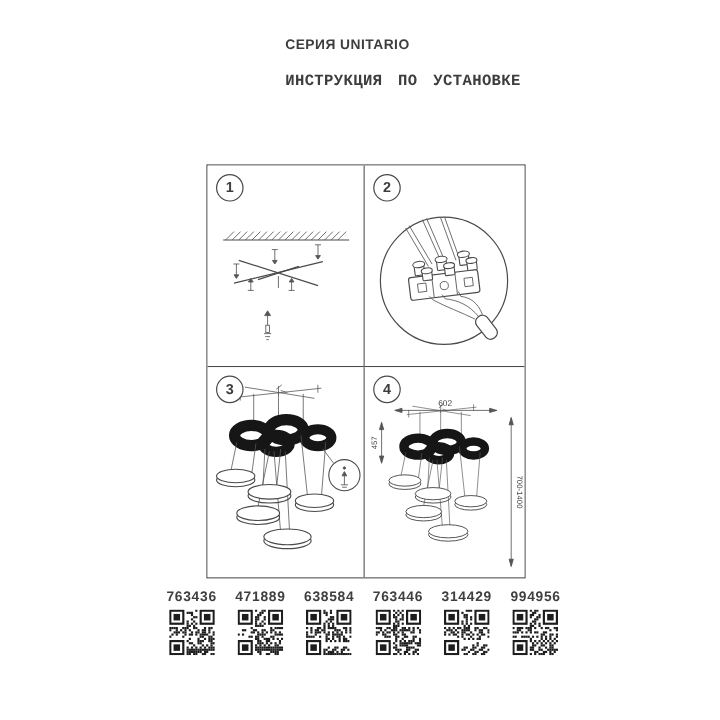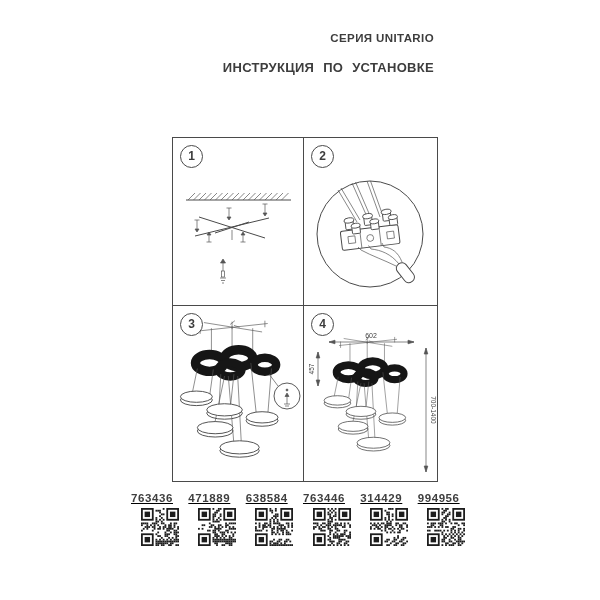--- a/index.html
+++ b/index.html
@@ -1,38 +1,38 @@
 <!DOCTYPE html>
 <html><head>
 <meta charset="utf-8">
 <style>
   html,body{margin:0;padding:0;}
   body{width:600px;height:600px;background:#ffffff;font-family:"Liberation Sans",sans-serif;position:relative;overflow:hidden;}
   .page{position:absolute;inset:0;background:#fff;}
 
   
-  .hdr{position:absolute;top:30px;right:166px;text-align:right;color:#3d3d3d;}
+  .hdr{position:absolute;top:30px;right:166px;text-align:left;color:#3d3d3d;}
   .hdr-small{font-size:11.5px;font-weight:bold;line-height:16px;letter-spacing:.4px;}
   .hdr-title{margin-top:14px;font-size:13px;font-weight:bold;line-height:16px;letter-spacing:.3px;}
-  .hdr-title .l1{word-spacing:5px;}
+  .hdr-title .l1{word-spacing:5px;font-family:Liberation Mono, monospace;}
 
   
   .grid{position:absolute;left:172px;top:137px;width:264px;height:343px;border:1px solid #4a4a4a;background:#fff;}
   .cell{position:absolute;background:#fff;}
   .cell svg{position:absolute;left:0;top:0;}
   #cell1{left:0;top:0;width:130px;height:167px;border-right:1px solid #4a4a4a;border-bottom:1px solid #4a4a4a;}
   #cell2{left:131px;top:0;width:133px;height:167px;border-bottom:1px solid #4a4a4a;}
   #cell3{left:0;top:168px;width:130px;height:175px;border-right:1px solid #4a4a4a;}
   #cell4{left:131px;top:168px;width:133px;height:175px;}
   .stepnum{position:absolute;left:7px;top:7px;width:21px;height:21px;border:1.2px solid #4a4a4a;border-radius:50%;
            font-size:12px;font-weight:bold;color:#3d3d3d;text-align:center;line-height:20px;background:#fff;z-index:2;}
 
   
   .articles{position:absolute;left:131px;top:492px;width:344px;display:flex;}
-  .art-col{flex:1;text-align:left;text-decoration:underline;}
+  .art-col{flex:1;text-align:center;}
   .art-code{font-size:11.5px;font-weight:bold;color:#3f3f3f;letter-spacing:.6px;margin-bottom:4px;}
   .qr{width:38px;height:38px;margin:0 auto;}
 
   svg{display:block;}
   .ln{stroke:#4a4a4a;stroke-width:1;fill:none;}
   .thin{stroke:#555;stroke-width:.7;fill:none;}
 </style>
 </head>
 <body>
 <div class="page">

